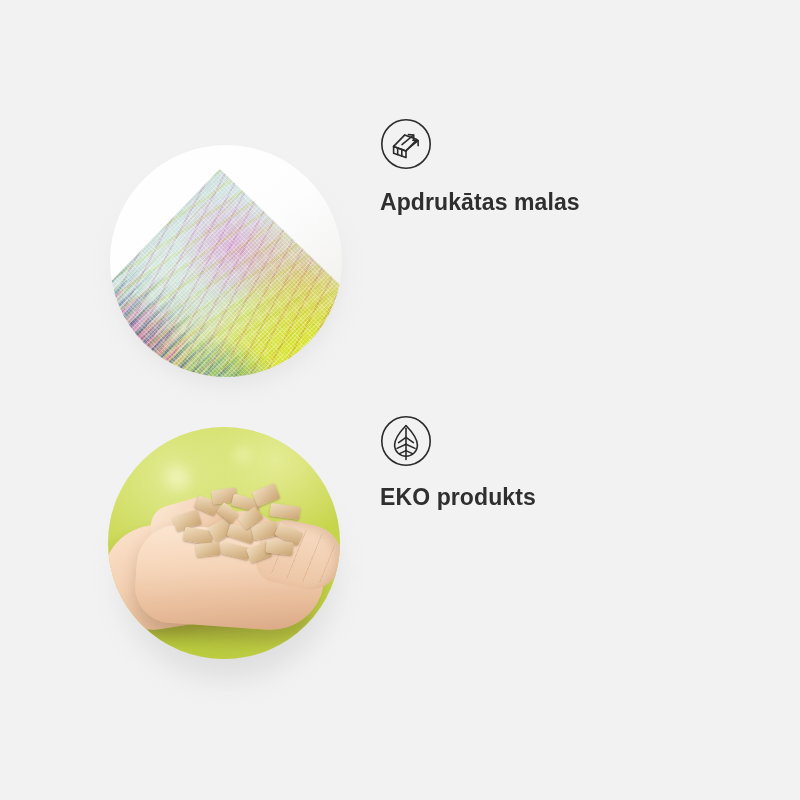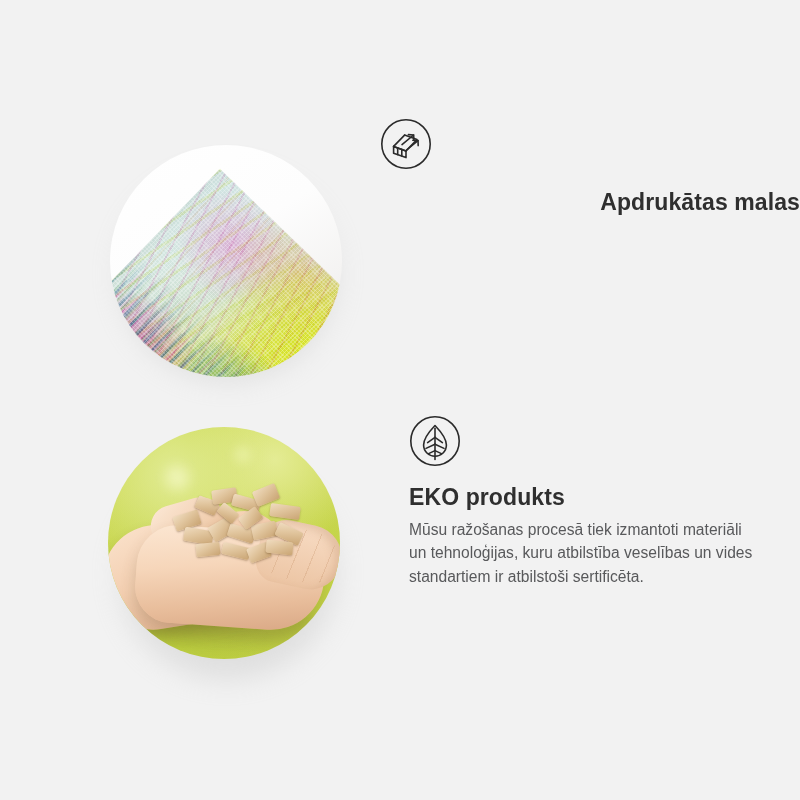--- a/index.html
+++ b/index.html
@@ -18,21 +18,21 @@
   }
 
   .feature-row {
     position: absolute;
     display: flex;
     align-items: flex-start;
   }
 
   
   #row-printed-edges { left: 0; top: 118px; width: 800px; height: 280px; }
-  #row-eco-product   { left: 0; top: 415px; width: 800px; height: 290px; gap: 29px; }
+  #row-eco-product   { left: 0; top: 415px; width: 800px; height: 290px; }
 
   
   .media {
     position: relative;
     flex: 0 0 auto;
     width: 260px;
     height: 270px;
     margin-left: 92px;
   }
 
@@ -274,21 +274,21 @@
     line-height: 1.25;
   }
   .feature-desc {
     margin: 0;
     font-size: 15.6px;
     font-weight: 400;
     color: #58595b;
     line-height: 1.52;
     max-width: 352px;
   }
-  #row-printed-edges .feature-title { margin-top: 18px; text-align: right; }
+  #row-printed-edges .feature-title { margin-top: 18px; }
   #row-eco-product .feature-title { margin-top: 16px; }
 </style>
 </head>
 <body>
 
 <section class="feature-row" id="row-printed-edges">
 
   <div class="media">
     <div class="circle-shadow" id="disc-canvas-shadow"></div>
     <div class="circle" id="disc-canvas">
@@ -369,15 +369,14 @@
 
       <line x1="26" y1="22.4" x2="18.6" y2="27.6"></line>
       <line x1="26" y1="22.4" x2="33.4" y2="27.6"></line>
       <line x1="26" y1="29.2" x2="17.0" y2="33.4"></line>
       <line x1="26" y1="29.2" x2="35.0" y2="33.4"></line>
       <line x1="26" y1="35.6" x2="19.6" y2="38.6"></line>
       <line x1="26" y1="35.6" x2="32.4" y2="38.6"></line>
     </svg>
 
     <h2 class="feature-title">EKO produkts</h2>
-    <p class="feature-desc">Mūsu ražošanas procesā tiek izmantoti materiāli un tehnoloģijas, kuru atbilstība veselības un vides standartiem ir atbilstoši sertificēta.</p>
   </div>
 </section>
 
 </body></html>

